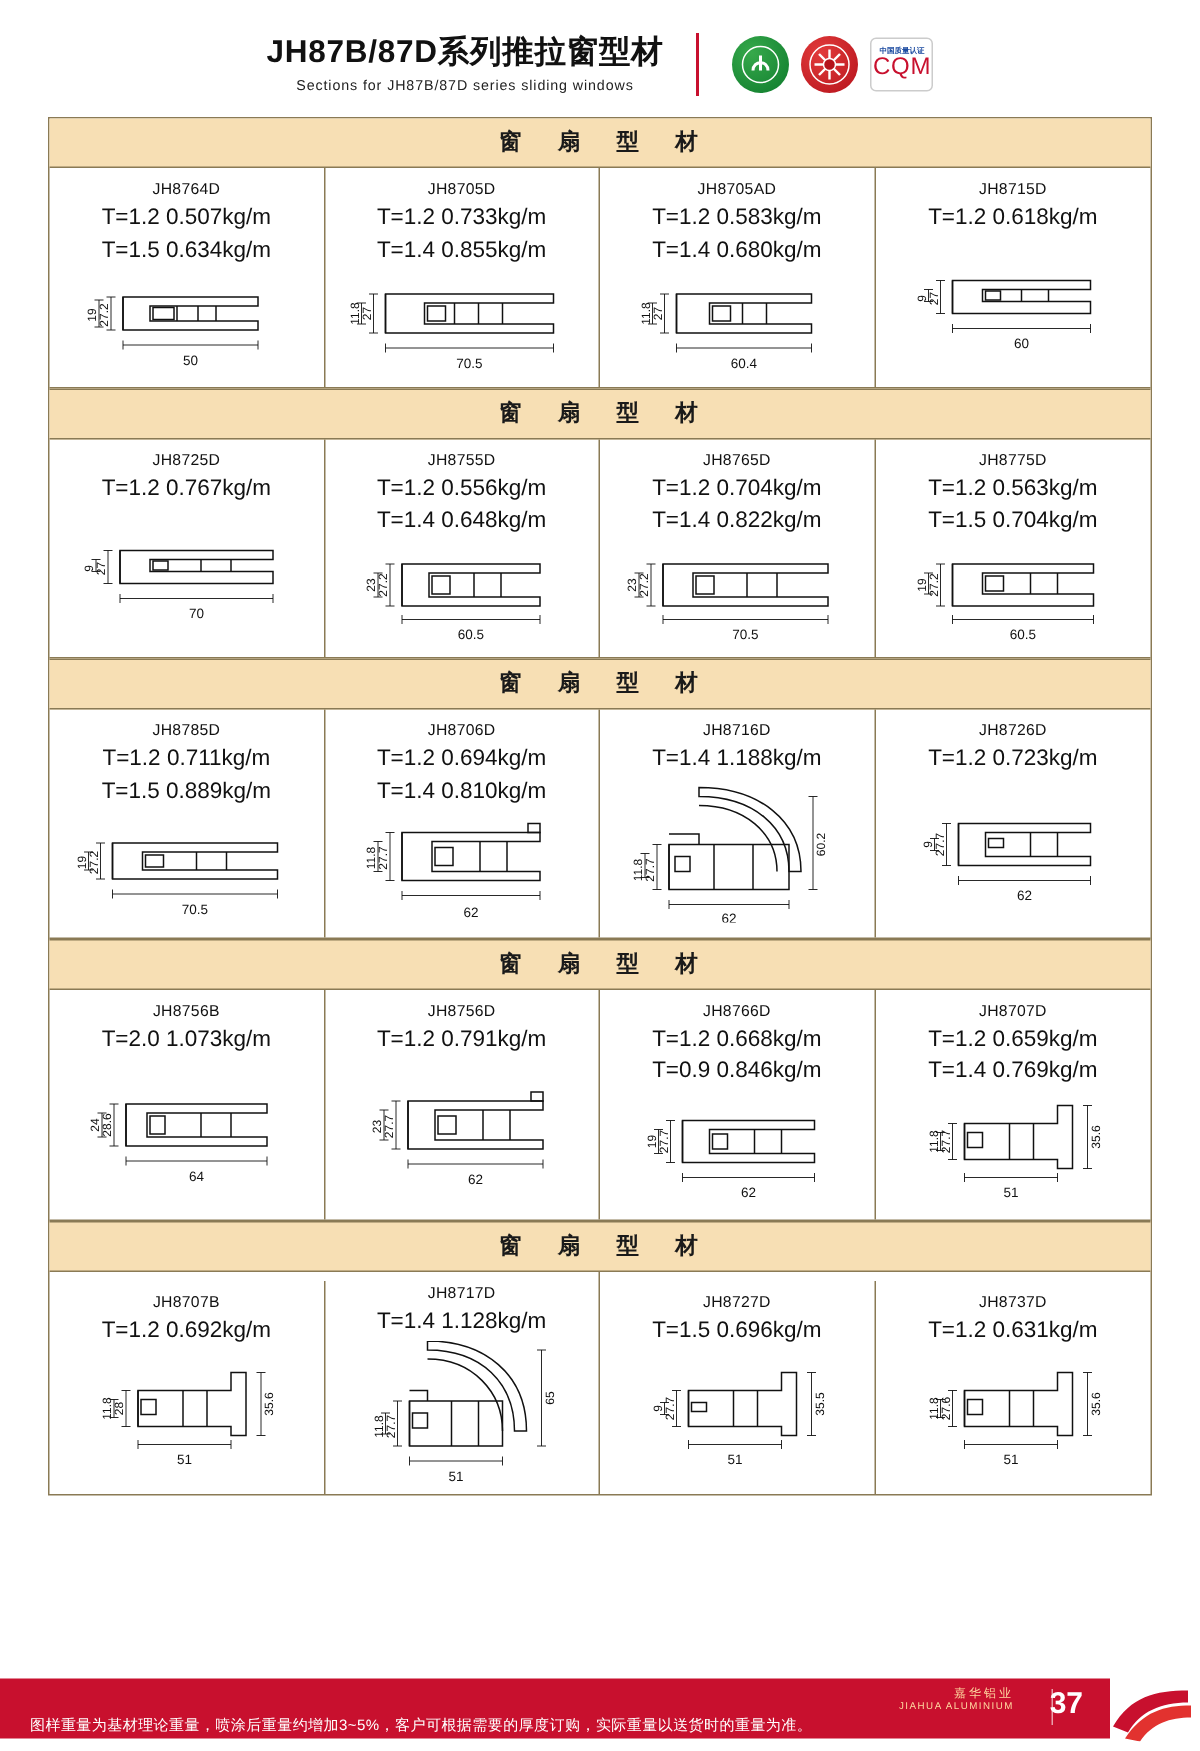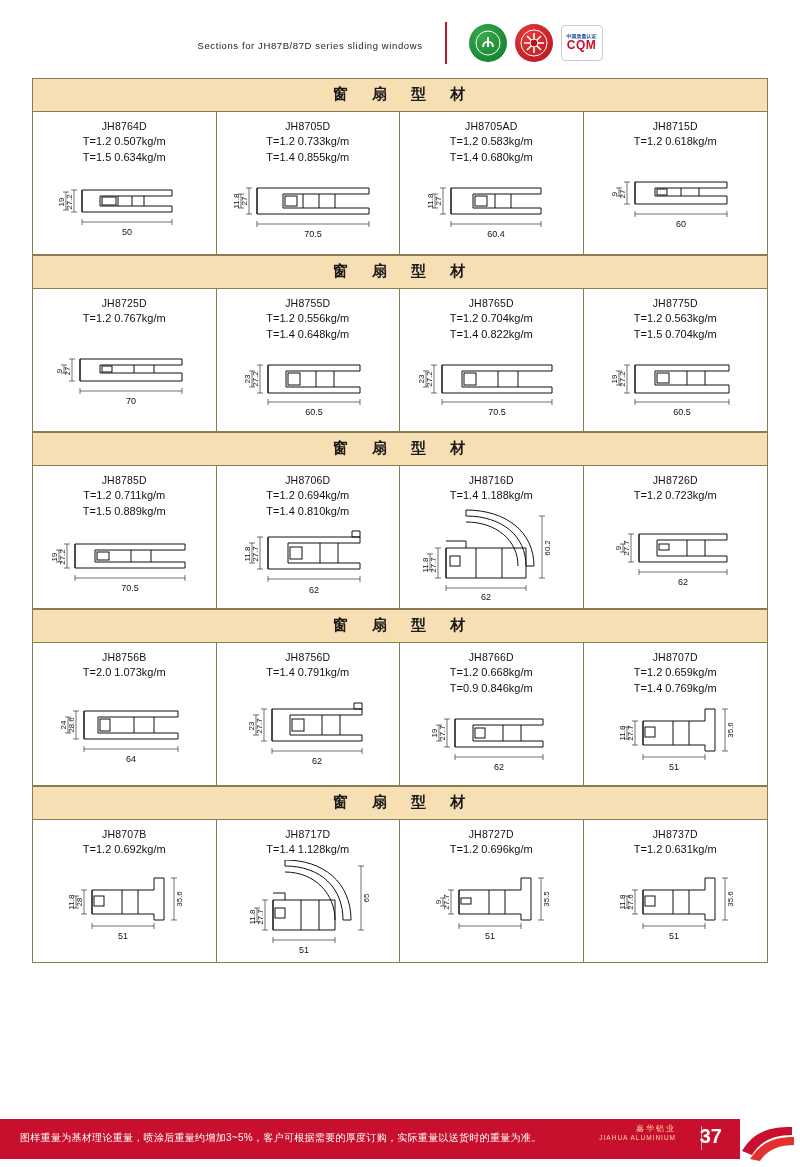--- a/index.html
+++ b/index.html
@@ -88,22 +88,22 @@
     width: 40px;
     height: 34px;
     flex-direction: column;
     line-height: 1.05;
   }
   .logo-cqm .cqm-top {
     font-size: 5px;
     color: #1b4aa0;
   }
   .logo-cqm .cqm-main {
-    font-size: 12px;
-    font-weight: bold;
+    font-size: 16px;
+    font-weight: normal;
     color: #c8102e;
     letter-spacing: 0.5px;
   }
 
   
   .sheet {
     margin: 4px 32px 0 32px;
     border: 1px solid #8a7a55;
     box-sizing: border-box;
   }
@@ -117,41 +117,41 @@
     letter-spacing: 10px;
     padding: 6px 2px 7px 0;
     color: #1a1a1a;
     text-indent: 10px;
   }
   .band:first-child { border-top: none; }
   .row {
     display: flex;
     border-bottom: 1px solid #8a7a55;
   }
-  .row:last-child { border-bottom: none; }
+  .row:last-child { border-bottom: none; align-items: flex-end; }
   .cell {
     flex: 1 1 25%;
     border-right: 1px solid #8a7a55;
     box-sizing: border-box;
     padding: 8px 6px 6px 6px;
     min-height: 142px;
     display: flex;
     flex-direction: column;
     align-items: center;
   }
   .cell:last-child { border-right: none; }
   .code {
     font-size: 10.5px;
     font-weight: normal;
     color: #111;
     margin-bottom: 2px;
     letter-spacing: 0.2px;
   }
   .spec {
-    font-size: 11px;
+    font-size: 15px;
     color: #111;
     line-height: 1.45;
     white-space: nowrap;
   }
   .fig {
     flex: 1;
     width: 100%;
     display: flex;
     align-items: center;
     justify-content: center;
@@ -171,21 +171,21 @@
     position: absolute;
     left: 0;
     top: 8px;
     width: 800px;
     height: 40px;
     background: #c8102e;
   }
   .footer-text {
     position: absolute;
     left: 20px;
-    top: 20px;
+    top: 32px;
     font-size: 10px;
     color: #fff;
     letter-spacing: 0.3px;
   }
   .footer-brand {
     position: absolute;
     right: 124px;
     top: 14px;
     text-align: right;
     color: #fff;
@@ -224,20 +224,21 @@
   }
 </style>
 </head>
 <body>
 
 <div class="page">
 
   <div class="header">
     <div class="header-inner">
       <div class="title-block">
+        <div class="title-cn">JH87B/87D系列推拉窗型材</div>
         <div class="title-en">Sections for JH87B/87D series sliding windows</div>
       </div>
       <div class="logo-divider"></div>
       <div class="logos">
         <div class="logo logo-green">
           <svg width="26" height="26" viewBox="0 0 26 26" aria-hidden="true">
             <circle cx="13" cy="13" r="12" fill="none" stroke="#ffffff" stroke-width="1"></circle>
             <path d="M8 17 C8 10, 18 10, 18 17" fill="none" stroke="#ffffff" stroke-width="2"></path>
             <path d="M13 7 L13 17" stroke="#ffffff" stroke-width="2"></path>
           </svg>
@@ -668,21 +669,21 @@
             </g>
             <text x="32" y="30" font-size="8" fill="#111" text-anchor="middle" transform="rotate(-90 32 30)" font-family="Liberation Sans, sans-serif">28.6</text>
             <text x="24" y="30" font-size="8" fill="#111" text-anchor="middle" transform="rotate(-90 24 30)" font-family="Liberation Sans, sans-serif">24</text>
             <text x="89" y="67" font-size="9" fill="#111" text-anchor="middle" font-family="Liberation Sans, sans-serif">64</text>
           </svg>
         </div>
       </div>
 
       <div class="cell">
         <div class="code">JH8756D</div>
-        <div class="spec">T=1.4  0.791kg/m</div>
+        <div class="spec">T=1.2  0.791kg/m</div>
         <div class="fig">
           <svg width="160" height="72" viewBox="0 0 160 72">
             <g fill="none" stroke="#111" stroke-width="1">
               <path d="M44 14 L134 14 L134 20 L62 20 L62 40 L134 40 L134 46 L44 46 Z"></path>
               <path d="M44 14 L44 46"></path>
               <rect x="64" y="24" width="12" height="12"></rect>
               <path d="M94 20 L94 40 M112 20 L112 40"></path>
               <path d="M126 14 L134 14 L134 8 L126 8 Z"></path>
             </g>
             <g stroke="#111" stroke-width="0.6">
@@ -835,21 +836,21 @@
             <text x="38" y="57" font-size="8" fill="#111" text-anchor="middle" transform="rotate(-90 38 57)" font-family="Liberation Sans, sans-serif">27.7</text>
             <text x="30" y="57" font-size="8" fill="#111" text-anchor="middle" transform="rotate(-90 30 57)" font-family="Liberation Sans, sans-serif">11.8</text>
             <text x="144" y="38" font-size="8" fill="#111" text-anchor="middle" transform="rotate(-90 144 38)" font-family="Liberation Sans, sans-serif">65</text>
             <text x="79" y="93" font-size="9" fill="#111" text-anchor="middle" font-family="Liberation Sans, sans-serif">51</text>
           </svg>
         </div>
       </div>
 
       <div class="cell">
         <div class="code">JH8727D</div>
-        <div class="spec">T=1.2  0.696kg/m</div>
+        <div class="spec">T=1.5  0.696kg/m</div>
         <div class="fig">
           <svg width="160" height="80" viewBox="0 0 160 80">
             <g fill="none" stroke="#111" stroke-width="1">
               <path d="M48 22 L110 22 L110 10 L120 10 L120 52 L110 52 L110 46 L48 46 Z"></path>
               <path d="M48 22 L48 46"></path>
               <rect x="50" y="30" width="10" height="6"></rect>
               <path d="M78 22 L78 46 M94 22 L94 46"></path>
             </g>
             <g stroke="#111" stroke-width="0.6">
               <path d="M40 22 L40 46"></path>

